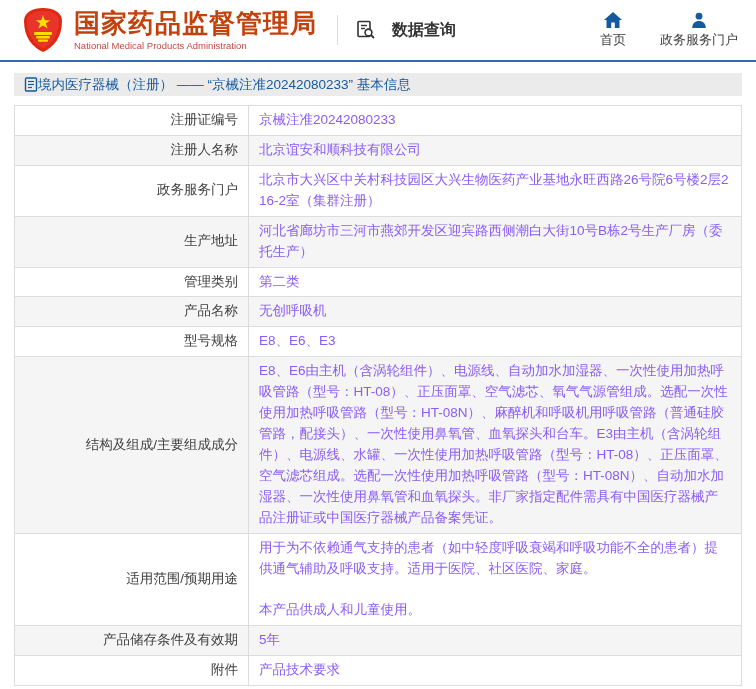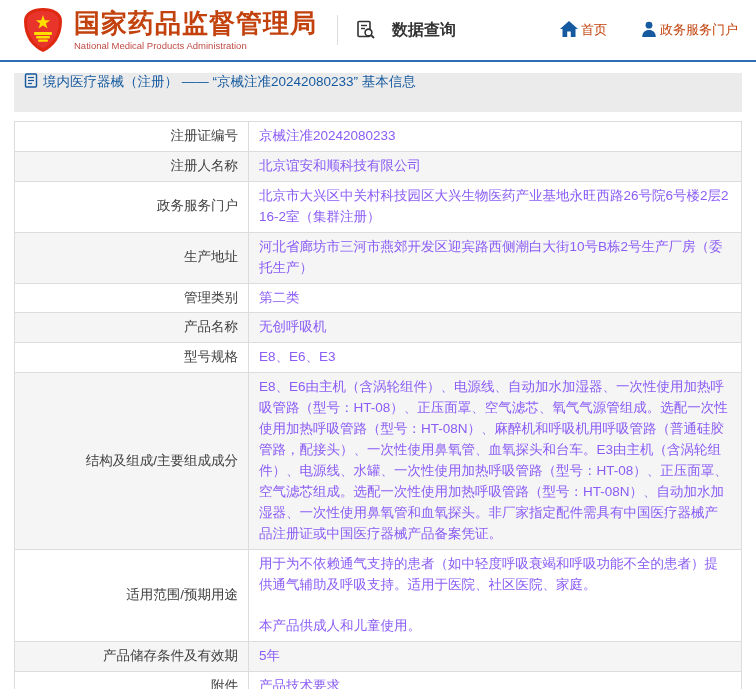--- a/index.html
+++ b/index.html
@@ -11,27 +11,27 @@
     background:#ffffff; border-bottom:2px solid #2e6cb5; }
   .logo-block { display:flex; align-items:center; gap:10px; }
   .emblem { width:42px; height:46px; flex:0 0 auto; }
   .org-cn { font-size:26px; font-weight:bold; color:#c2410c; letter-spacing:1px; line-height:1.15; }
   .org-en { font-size:9.5px; color:#bf4a44; margin-top:2px; }
   .hdr-divider { width:1px; height:30px; background:#dcdcdc; margin:0 18px 0 20px; }
   .data-query { display:flex; align-items:center; gap:16px; font-size:16px; color:#333;
     font-weight:bold; cursor:pointer; }
   .hdr-spacer { flex:1; }
   .hdr-nav { display:flex; gap:34px; }
-  .hdr-nav a { display:flex; flex-direction:row; gap:3px;
-    text-decoration:none; color:#c2410c; font-size:13px; cursor:pointer; }
+  .hdr-nav a { display:flex; flex-direction:column; align-items:center; gap:3px;
+    text-decoration:none; color:#404040; font-size:13px; cursor:pointer; }
 
   
   .content { padding:11px 14px 0 14px; }
-  .breadcrumb { background:#ebebeb; height:39px; display:flex; align-items:flex-start;
-    padding:0 10px; font-size:13.5px; color:#15599f; gap:5px; margin-bottom:9px; }
+  .breadcrumb { background:#ebebeb; height:23px; display:flex; align-items:center;
+    padding:0 10px; font-size:13.5px; color:#15599f; margin-bottom:9px; }
 
   table.info { width:100%; border-collapse:collapse; table-layout:fixed; }
   table.info th, table.info td { border:1px solid #dcdcdc; font-size:13.5px;
     padding:4px 10px; vertical-align:middle; line-height:1.55; }
   table.info th { width:234px; text-align:right; font-weight:normal; color:#404040; }
   table.info td { color:#8b5cf6; white-space:pre-line; word-break:break-all; }
   table.info tr:nth-child(even) { background:#f5f5f5; }
   svg { display:block; }
 </style>
 </head>

